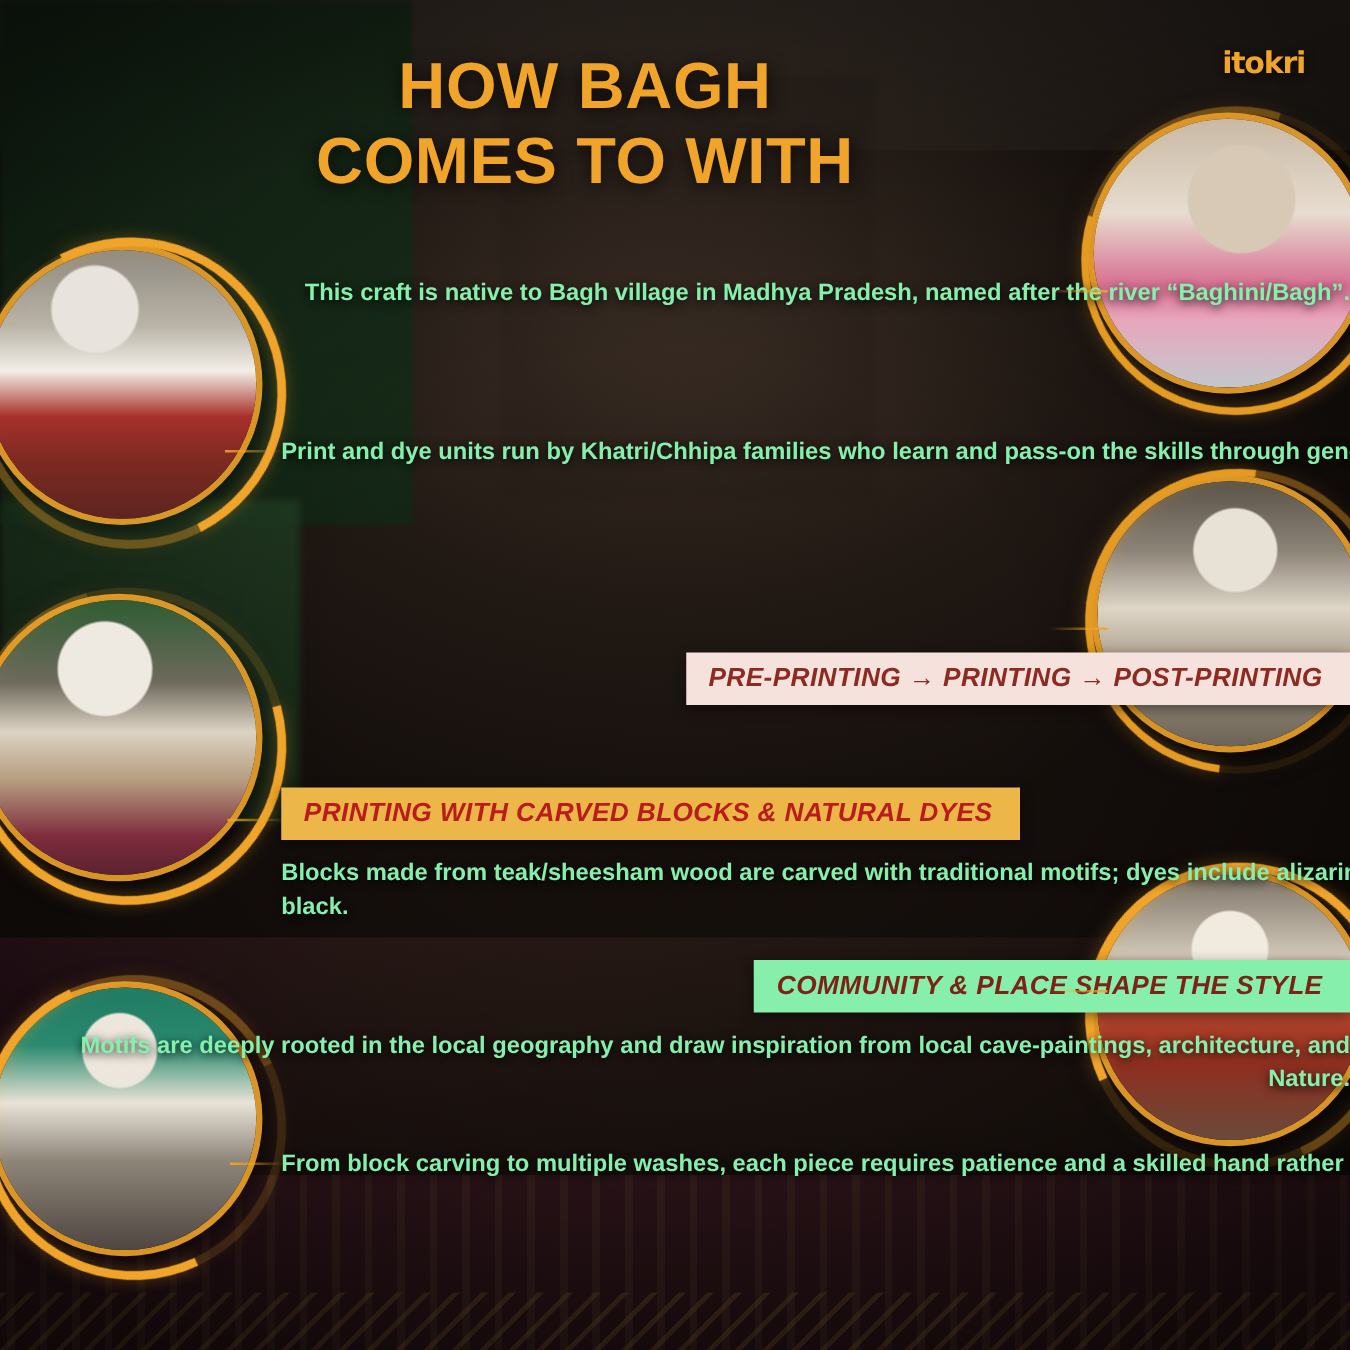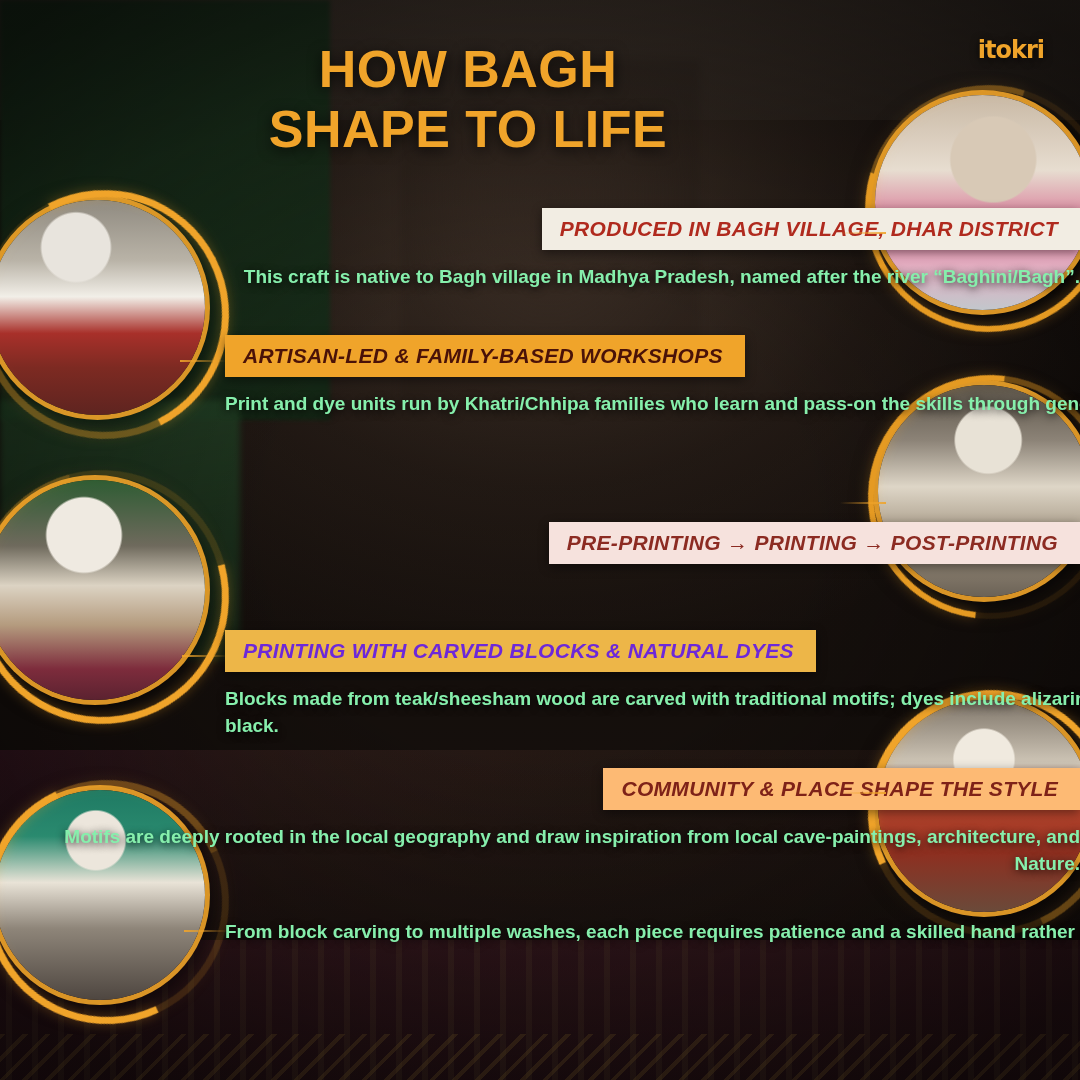--- a/index.html
+++ b/index.html
@@ -126,22 +126,22 @@
     font-size: 21px;
     font-weight: 800;
     font-style: italic;
     letter-spacing: 0.3px;
     white-space: nowrap;
     box-shadow: 0 3px 10px rgba(0,0,0,0.45);
   }
   .band-light { background: #F2EDE3; color: #B02A1E; }
   .band-gold  { background: #F0A42A; color: #4A1208; }
   .band-pink  { background: #F6E2DD; color: #8C2B22; margin-top: 44px; }
-  .band-amber { background: #EDB648; color: #6d28d9; }
-  .band-cream { background: #fdba74; color: #7E2218; }
+  .band-amber { background: #EDB648; color: #b91c1c; }
+  .band-cream { background: #86efac; color: #7E2218; }
   .band-orange{ background: #E8A23A; color: #3E1008; }
 
   .desc {
     margin-top: 14px;
     color: #86efac;
     font-size: 19px;
     font-weight: 700;
     line-height: 1.42;
     text-shadow: 0 2px 8px rgba(0,0,0,0.85);
   }
@@ -225,21 +225,21 @@
   <div class="bg-green2"></div>
   <div class="bg-person"></div>
   <div class="bg-floor"></div>
   <div class="bg-textile"></div>
   <div class="bg-zig"></div>
   <div class="scrim"></div>
   <div class="vignette"></div>
 
   <div class="title">
     <span>HOW BAGH</span>
-    <span class="l2">SHAPE TO LIFE</span>
+    <span class="l2">COMES TO WITH</span>
   </div>
   <div class="logo">itokri</div>
 
   <div class="photo p1" style="left:-10px; top:200px; width:215px; height:215px;">
     <div class="ph-inner"></div>
   </div>
   <div class="ring" style="left:-20px; top:190px; width:235px; height:235px; transform:rotate(18deg);"></div>
 
   <div class="photo p2" style="left:875px; top:95px; width:215px; height:215px;">
     <div class="ph-inner"></div>
@@ -260,27 +260,25 @@
     <div class="ph-inner"></div>
   </div>
   <div class="ring" style="left:868px; top:690px; width:232px; height:232px; transform:rotate(-70deg);"></div>
 
   <div class="photo p6" style="left:-5px; top:790px; width:210px; height:210px;">
     <div class="ph-inner"></div>
   </div>
   <div class="ring" style="left:-15px; top:780px; width:230px; height:230px; transform:rotate(200deg);"></div>
 
   <div class="row align-right" style="top:208px;">
-    <div class="band band-light">PRODUCED IN BAGH VILLAGE, DHAR DISTRICT</div>
     <div class="desc">This craft is native to Bagh village in Madhya Pradesh, named after the river “Baghini/Bagh”.</div>
   </div>
   <div class="connector" style="left:838px; top:232px; width:48px;"></div>
 
   <div class="row align-left" style="top:335px;">
-    <div class="band band-gold">ARTISAN-LED &amp; FAMILY-BASED WORKSHOPS</div>
     <div class="desc">Print and dye units run by Khatri/Chhipa families who learn and pass-on the skills through generations.</div>
   </div>
   <div class="connector left" style="left:180px; top:360px; width:46px;"></div>
 
   <div class="row align-right" style="top:478px;">
     <div class="band band-pink">PRE-PRINTING → PRINTING → POST-PRINTING</div>
   </div>
   <div class="connector" style="left:840px; top:502px; width:46px;"></div>
 
   <div class="row align-left" style="top:630px;">

